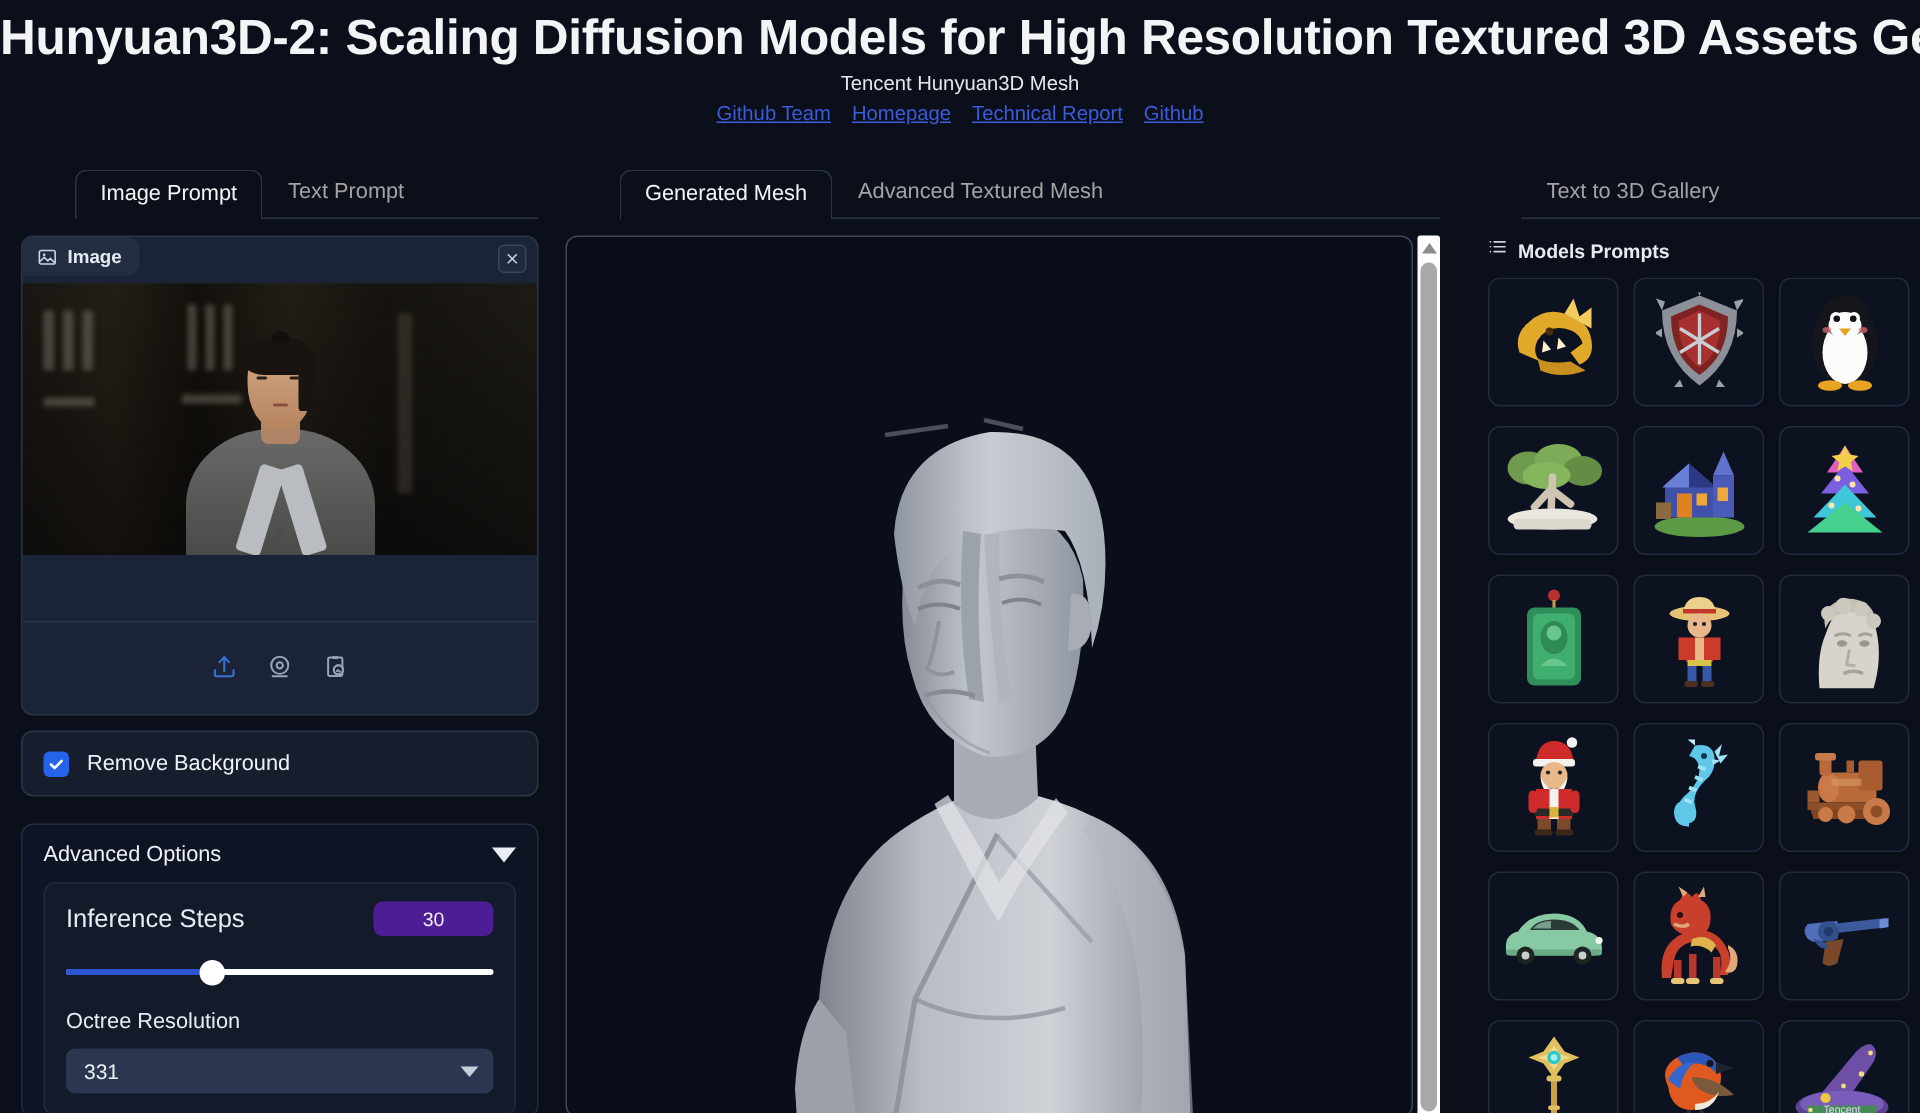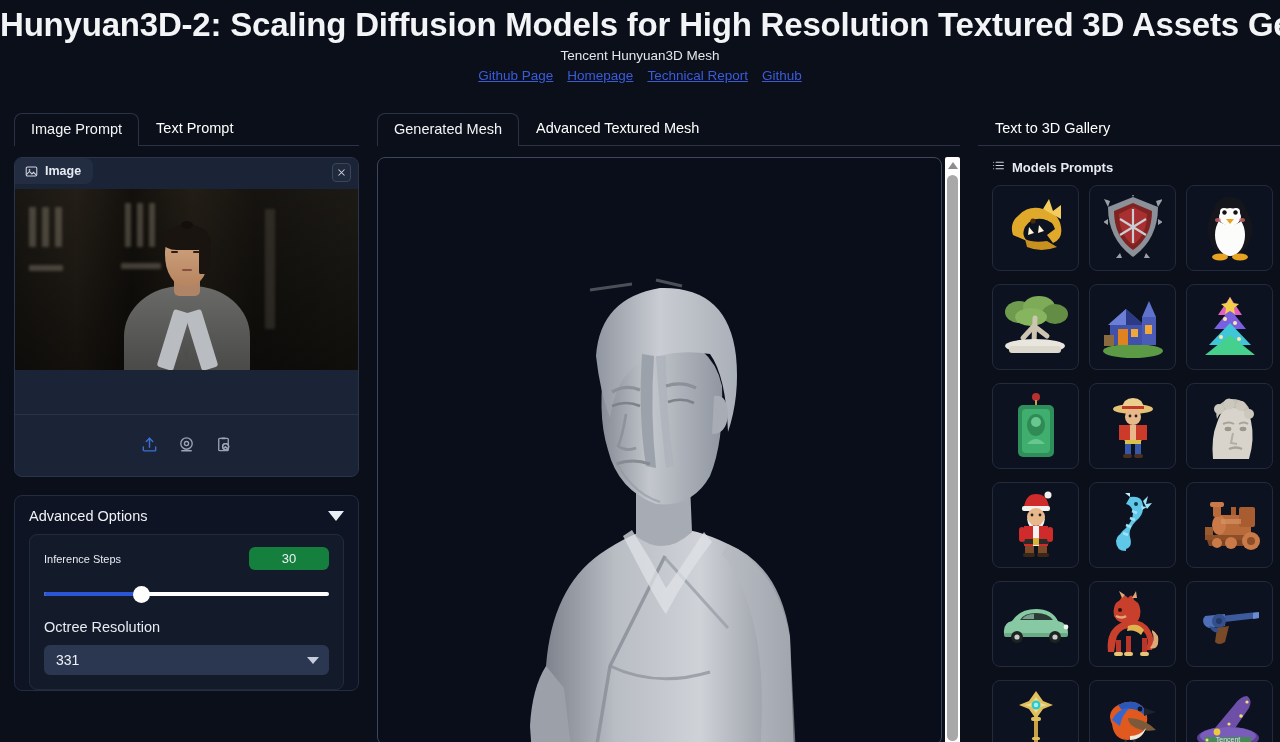--- a/index.html
+++ b/index.html
@@ -47,25 +47,26 @@
   .col-mid   { flex: 1 1 auto; position: relative; min-width: 0; }
   .col-right { width: 302px; flex: 0 0 302px; position: relative; margin-right:-14px;}
 
   
   .tabbar {
     display: flex;
     align-items: flex-end;
     height: 34px;
     border-bottom: 1px solid #2b3245;
     position: relative;
+    margin-left: 36px;
   }
   .tab {
     font-size: 14.5px;
     padding: 7px 16px 8px 16px;
-    color: #ffffff;
+    color: #a3a3a3;
     cursor: pointer;
     border: 1px solid transparent;
     border-bottom: none;
     border-radius: 8px 8px 0 0;
     line-height: 1.2;
     white-space: nowrap;
   }
   .tab.active {
     color: #f3f4f6;
     background: #0b0f19;
@@ -230,23 +231,23 @@
     width:0;height:0;border-left:8px solid transparent;border-right:8px solid transparent;
     border-top:10px solid #e9edf4;
   }
   .adv-inner {
     border: 1px solid #222b3e;
     border-radius: 8px;
     background: #131a2a;
     padding: 12px 14px 14px 14px;
   }
   .field-row { display:flex; align-items:center; justify-content:space-between; gap:10px;}
-  .field-label { font-size:11px; color:#e8ebf1;}
+  .field-label { font-size:17px; color:#e8ebf1;}
   .num-box {
-    width: 80px; height: 23px; border-radius: 6px; background:#15803d;
+    width: 80px; height: 23px; border-radius: 6px; background:#4c1d95;
     display:flex; align-items:center; justify-content:center;
     font-size:13px; color:#eef1f6;
   }
   .slider { margin-top: 17px; position: relative; height: 14px; }
   .slider-track {
     position:absolute; top:5px; left:0; right:0; height:4px;
     background:#ffffff; border-radius:3px;
   }
   .slider-fill {
     position:absolute; top:5px; left:0; width:34%; height:4px;
@@ -321,21 +322,21 @@
   }
   .thumb svg { display:block; }
 </style>
 </head>
 <body>
 
 <div class="header">
   <div class="app-title">Hunyuan3D-2: Scaling Diffusion Models for High Resolution Textured 3D Assets Generation</div>
   <div class="app-subtitle">Tencent Hunyuan3D Mesh</div>
   <div class="links">
-    <a>Github Page</a><a>Homepage</a><a>Technical Report</a><a>Github</a>
+    <a>Github Team</a><a>Homepage</a><a>Technical Report</a><a>Github</a>
   </div>
 </div>
 
 <div class="columns">
 
   <div class="col-left">
     <div class="tabbar">
       <div class="tab active">Image Prompt</div>
       <div class="tab">Text Prompt</div>
     </div>
@@ -408,20 +409,28 @@
             <path d="M6 3.5h8a1 1 0 011 1v11a1 1 0 01-1 1H6a1 1 0 01-1-1v-11a1 1 0 011-1z"></path>
             <path d="M8 2.6h4v2H8z" fill="#9aa4b5" stroke="none"></path>
             <circle cx="12.2" cy="12.2" r="3.2" fill="#1b2436"></circle>
             <circle cx="12.2" cy="12.2" r="3.2"></circle>
             <path d="M10.7 13.6l1.2-1.3 1.8 1.5"></path>
           </svg>
         </span>
       </div>
     </div>
 
+    <div class="rembg-box">
+      <span class="chk">
+        <svg viewBox="0 0 12 12" fill="none" stroke="#fff" stroke-width="1.9" stroke-linecap="round" stroke-linejoin="round">
+            <path d="M2.2 6.2l2.6 2.6L9.9 3.6"></path>
+          </svg>
+      </span>
+      <span class="rembg-label">Remove Background</span>
+    </div>
 
     <div class="adv-panel">
       <div class="adv-head">
         <span>Advanced Options</span>
         <span class="caret-down"></span>
       </div>
       <div class="adv-inner">
         <div class="field-row">
           <span class="field-label">Inference Steps</span>
           <span class="num-box">30</span>

